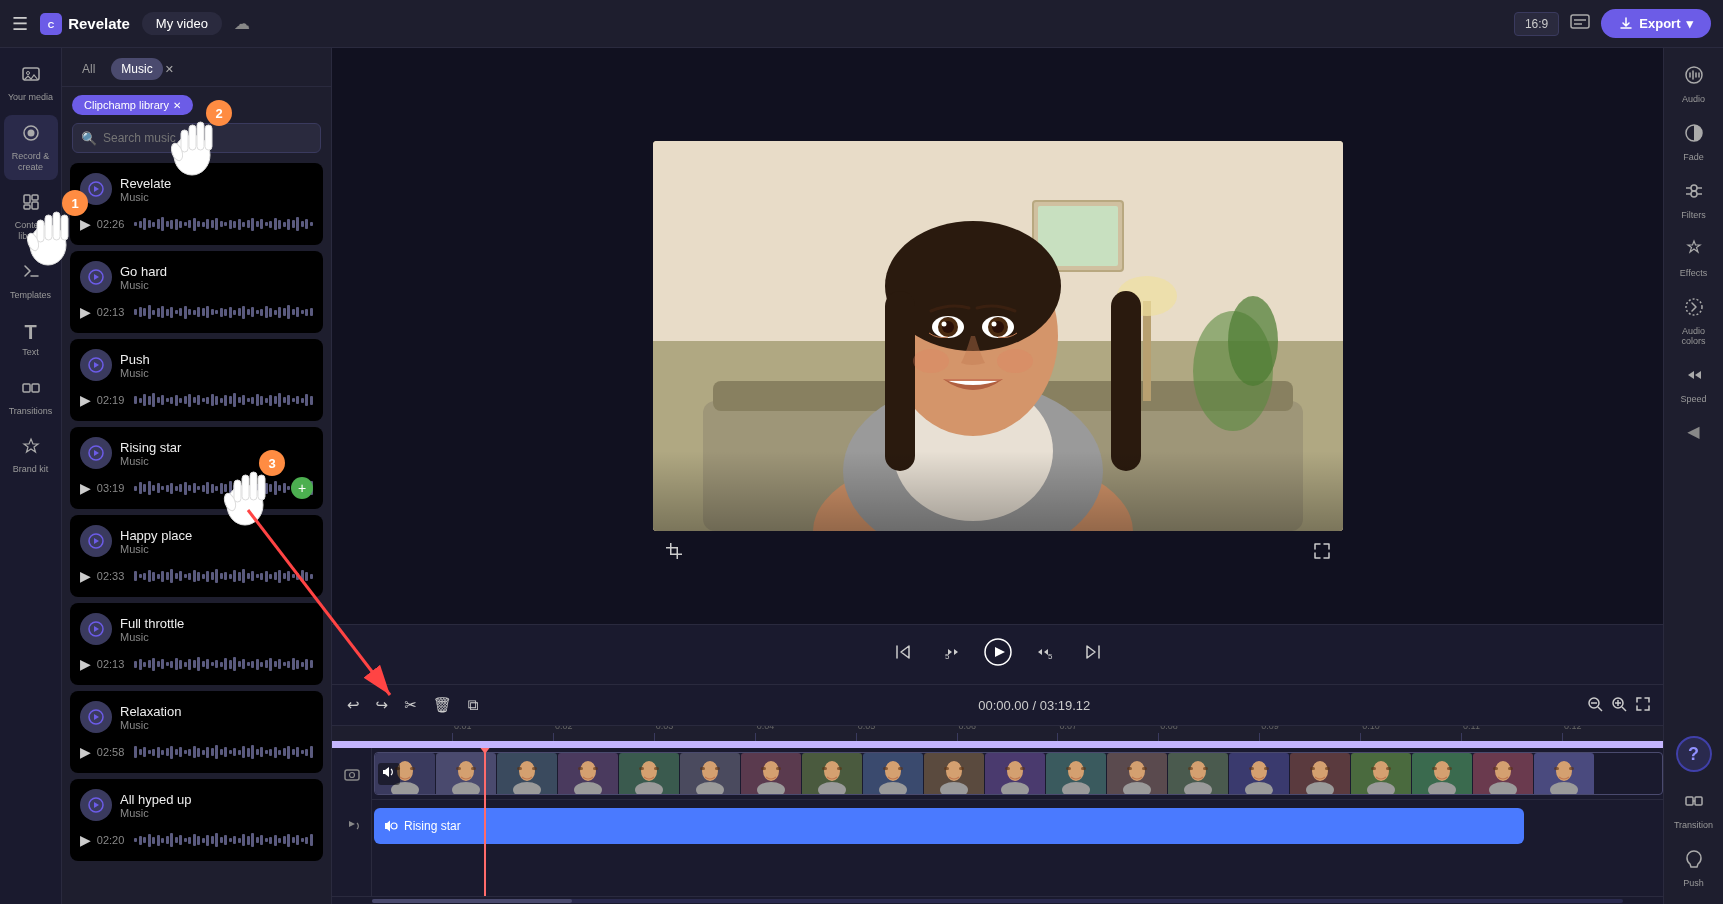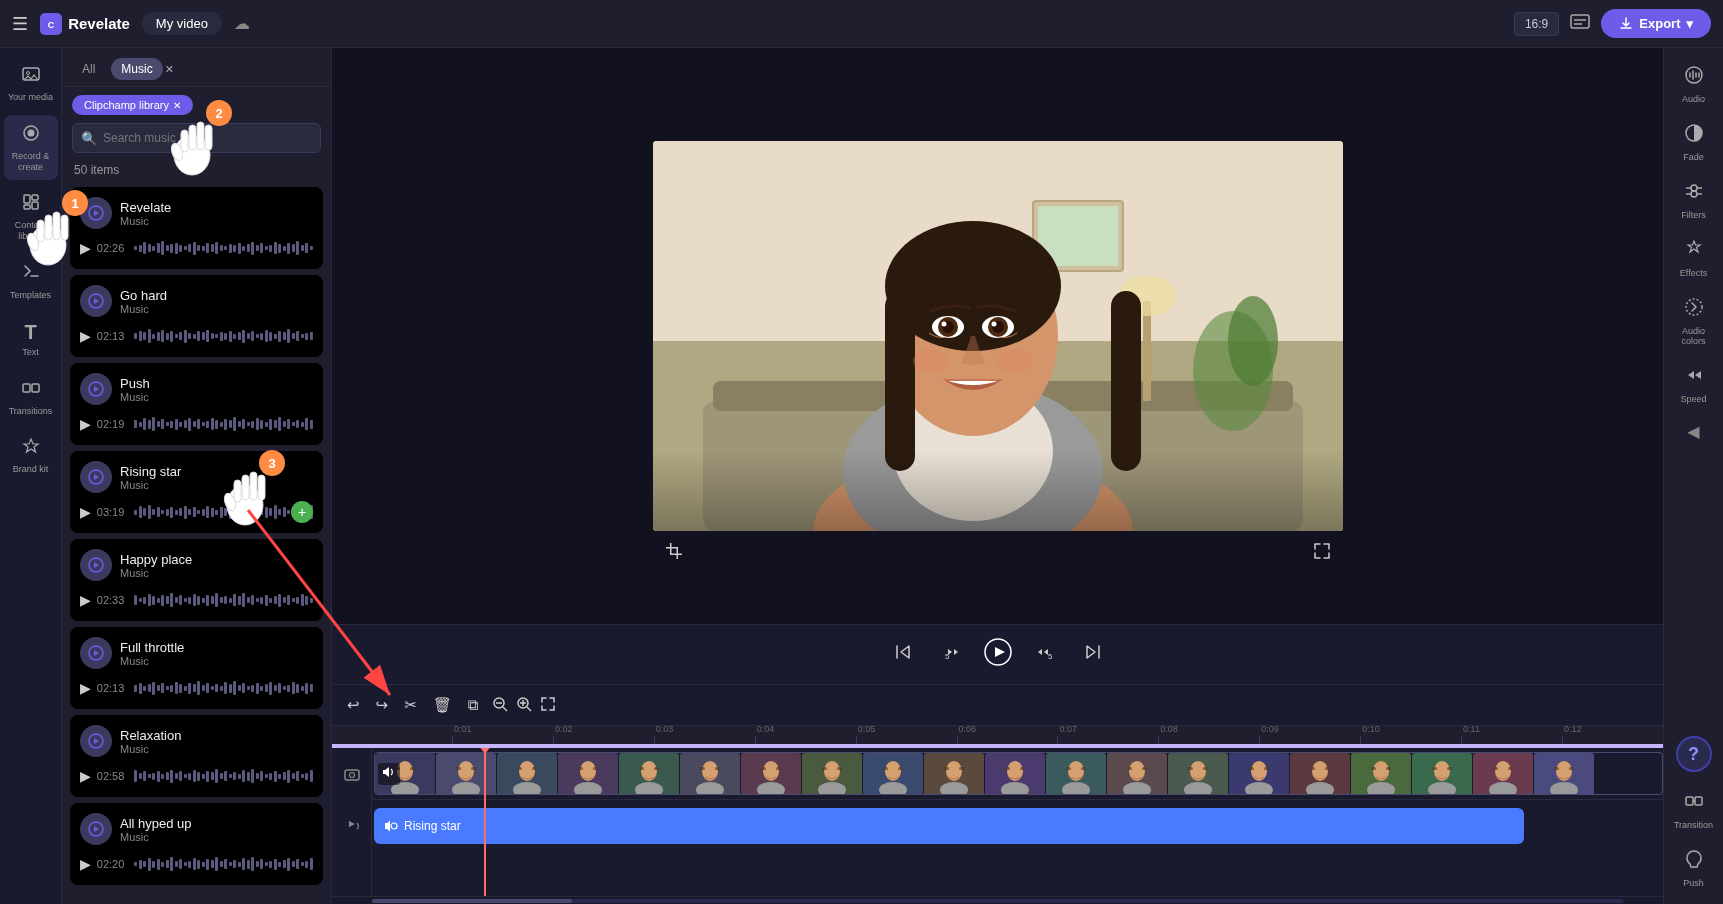--- a/index.html
+++ b/index.html
@@ -66,21 +66,21 @@
     .expand-btn { position: absolute; right: 12px; bottom: 12px; background: none; border: none; color: #ccc; cursor: pointer; font-size: 16px; }
     .crop-btn { position: absolute; left: 12px; bottom: 12px; background: none; border: none; color: #ccc; cursor: pointer; font-size: 16px; }
 
     
     .timeline { height: 220px; background: #1a1a2e; border-top: 1px solid #2a2a3e; display: flex; flex-direction: column; flex-shrink: 0; }
     .timeline-toolbar { display: flex; align-items: center; padding: 8px 12px; gap: 10px; border-bottom: 1px solid #2a2a3e; }
     .tl-btn { background: none; border: none; color: #ccc; cursor: pointer; font-size: 15px; padding: 3px; }
     .tl-time { flex: 1; text-align: center; font-size: 13px; color: #ccc; }
     .tl-zoom { display: flex; align-items: center; gap: 8px; }
     .zoom-btn { background: none; border: none; color: #ccc; cursor: pointer; font-size: 15px; }
-    .timeline-ruler { height: 24px; background: #1e1e2e; display: flex; align-items: flex-end; padding: 0 4px; overflow: hidden; border-bottom: 4px solid #c4b5fd; position: relative; }
+    .timeline-ruler { height: 24px; background: #1e1e2e; display: flex; align-items: flex-end; padding: 0 4px; overflow: hidden; border-bottom: 7px solid #c4b5fd; position: relative; }
     .video-thumb { width: 60px; height: 44px; background: #3a3a4e; border-radius: 3px; flex-shrink: 0; overflow: hidden; display: flex; align-items: center; justify-content: center; }
 
     
     .right-sidebar { width: 60px; background: #1e1e2e; border-left: 1px solid #2a2a3e; display: flex; flex-direction: column; align-items: center; padding: 8px 0; gap: 2px; flex-shrink: 0; }
     .right-item { display: flex; flex-direction: column; align-items: center; padding: 8px 4px; border-radius: 8px; cursor: pointer; width: 54px; gap: 3px; }
     .right-icon { font-size: 18px; color: #aaa; }
     .right-label { font-size: 9px; color: #999; text-align: center; }
     .collapse-btn { margin-top: auto; margin-bottom: 8px; background: none; border: none; color: #888; cursor: pointer; font-size: 16px; }
     .help-bubble { width: 36px; height: 36px; background: #2a2a4e; border-radius: 50%; display: flex; align-items: center; justify-content: center; color: #9090ff; font-size: 18px; font-weight: bold; cursor: pointer; border: 2px solid #4040aa; margin: auto 0 8px; }
 
@@ -201,21 +201,20 @@
         <span>Clipchamp library</span>
         <span style="font-size:10px;">✕</span>
       </div>
     </div>
 
     <div class="search-box">
       <span class="search-icon-inner">🔍</span>
       <input class="search-input" type="text" placeholder="Search music" style="">
     </div>
 
-    <div class="items-count">50 items</div>
 
     <div class="music-list" id="music-list-container">
 
     <div class="music-item">
     <div class="music-item-top">
       <div class="music-thumb">
         <svg width="18" height="18" viewBox="0 0 18 18" fill="none">
           <circle cx="9" cy="9" r="7" stroke="#6c5ce7" stroke-width="1.5"></circle>
           <path d="M7 6l5 3-5 3V6z" fill="#6c5ce7"></path>
         </svg>
@@ -819,20 +818,25 @@
     </div>
 
     <div class="timeline">
 
       <div class="timeline-toolbar">
         <button class="tl-btn">↩</button>
         <button class="tl-btn">↪</button>
         <button class="tl-btn">✂</button>
         <button class="tl-btn">🗑</button>
         <button class="tl-btn">⧉</button>
+        <div class="tl-time">
+          <span>00:00.00</span>
+          <span> / </span>
+          <span>03:19.12</span>
+        </div>
         <div class="tl-zoom">
           <button class="zoom-btn">
             <svg width="16" height="16" viewBox="0 0 16 16" fill="none">
                 <circle cx="7" cy="7" r="5" stroke="#ccc" stroke-width="1.5"></circle>
                 <line x1="4" y1="7" x2="10" y2="7" stroke="#ccc" stroke-width="1.5"></line>
                 <line x1="11" y1="11" x2="15" y2="15" stroke="#ccc" stroke-width="1.5"></line>
               </svg>
           </button>
           <button class="zoom-btn">
             <svg width="16" height="16" viewBox="0 0 16 16" fill="none">

